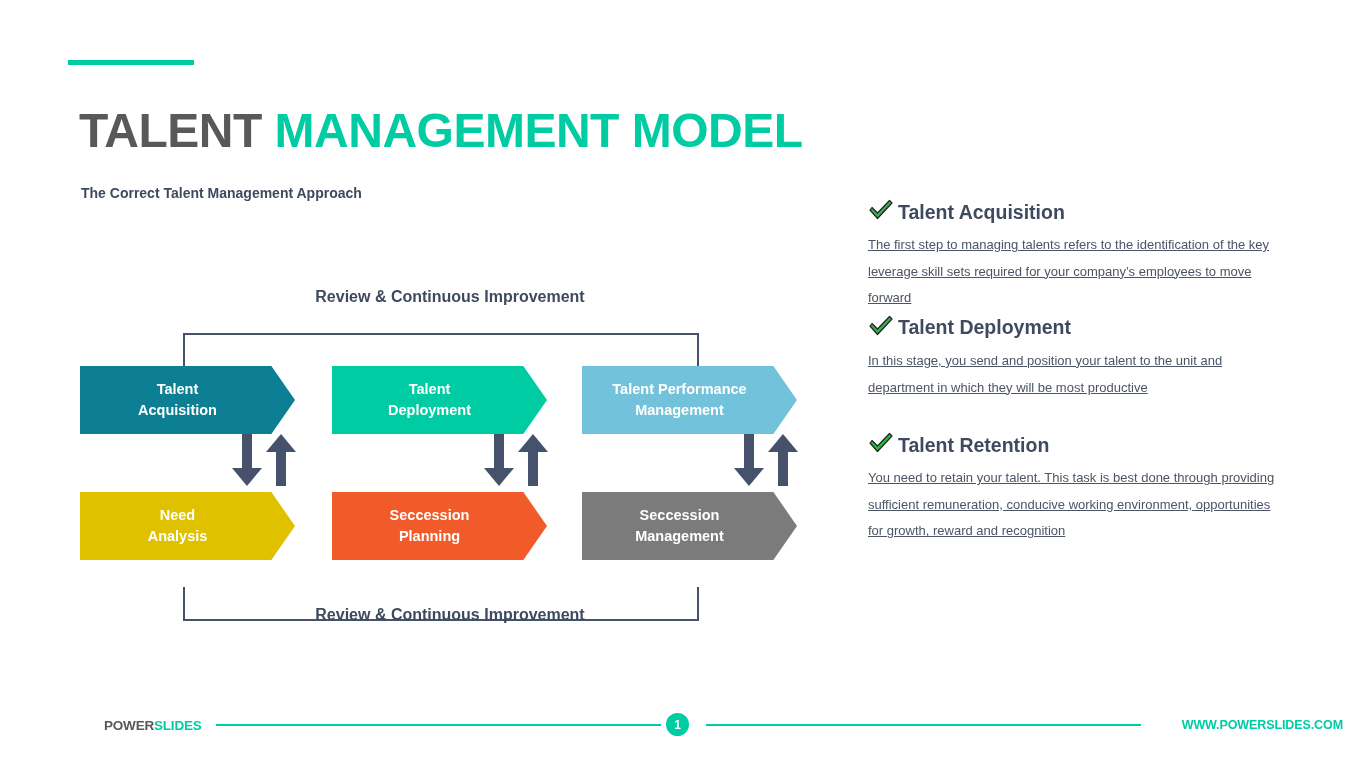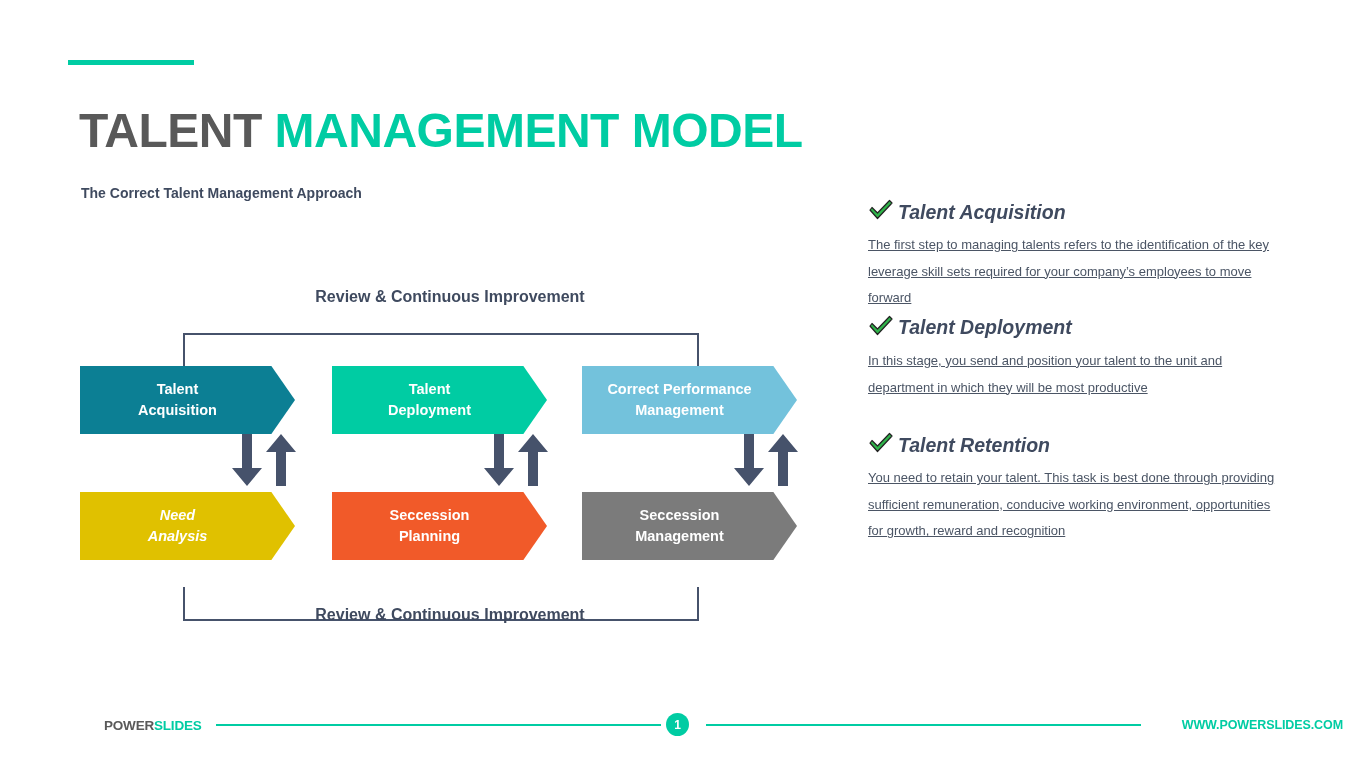--- a/index.html
+++ b/index.html
@@ -151,21 +151,20 @@
     align-items: center;
     gap: 4px;
     margin: 0 0 6px 0;
   }
   .check-icon { flex: 0 0 auto; display: block; }
   .bullet-title {
     font-size: 19.5px;
     font-weight: bold;
     color: #3F4A5F;
     white-space: nowrap;
-    font-style: italic;
   }
   .bullet-body {
     font-size: 13px;
     color: #4B5565;
     line-height: 2.05;
     margin: 0;
     text-decoration: underline;
   }
   #bullet-0 { margin-bottom: 2px; }
   #bullet-1 { margin-bottom: 26px; }
@@ -249,21 +248,21 @@
       </div>
     </div>
     <div class="chevron chev-1" style="background: rgb(0, 204, 163);">
       <div class="chev-label">
         <span>Talent</span><br>
         <span>Deployment</span>
       </div>
     </div>
     <div class="chevron chev-2" style="background: rgb(115, 194, 220);">
       <div class="chev-label">
-        <span>Correct Performance</span><br>
+        <span>Talent Performance</span><br>
         <span>Management</span>
       </div>
     </div>
   </div>
 
   <div class="arrow-pair" id="pair-0">
     <span class="arrow arrow-down">
       <svg width="30" height="52" viewBox="0 0 30 52">
           <polygon points="10,0 20,0 20,34 30,34 15,52 0,34 10,34" fill="#46526B"></polygon>
         </svg>
@@ -293,21 +292,21 @@
         </svg>
     </span>
     <span class="arrow arrow-up">
       <svg width="30" height="52" viewBox="0 0 30 52">
           <polygon points="15,0 30,18 20,18 20,52 10,52 10,18 0,18" fill="#46526B"></polygon>
         </svg>
     </span>
   </div>
 
   <div class="chevron-row" id="row-bottom">
-    <div class="chevron chev-0" style="background: rgb(224, 193, 0); font-style: italic;">
+    <div class="chevron chev-0" style="background: rgb(224, 193, 0);">
       <div class="chev-label">
         <span>Need</span><br>
         <span>Analysis</span>
       </div>
     </div>
     <div class="chevron chev-1" style="background: rgb(241, 90, 41);">
       <div class="chev-label">
         <span>Seccession</span><br>
         <span>Planning</span>
       </div>

